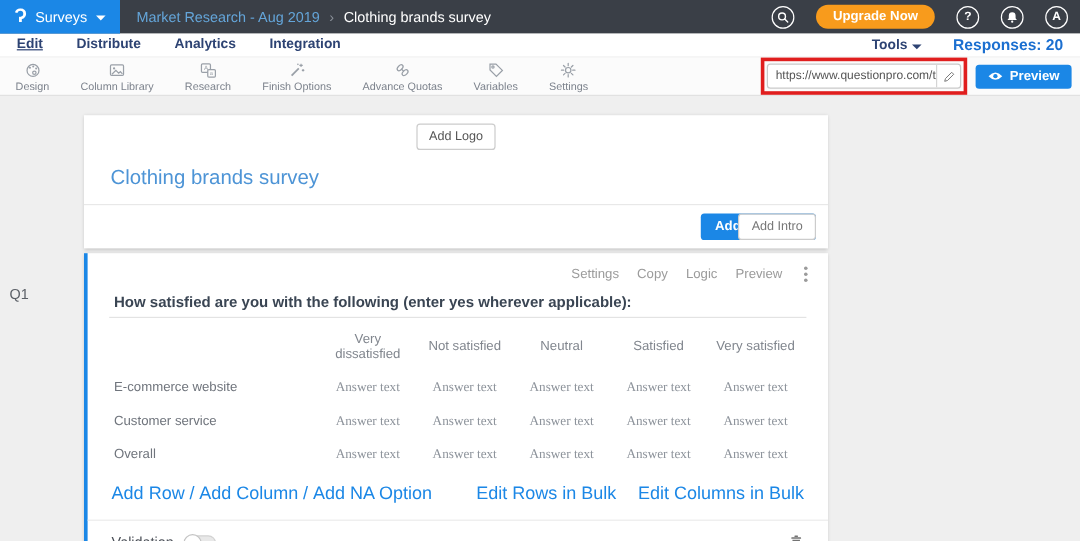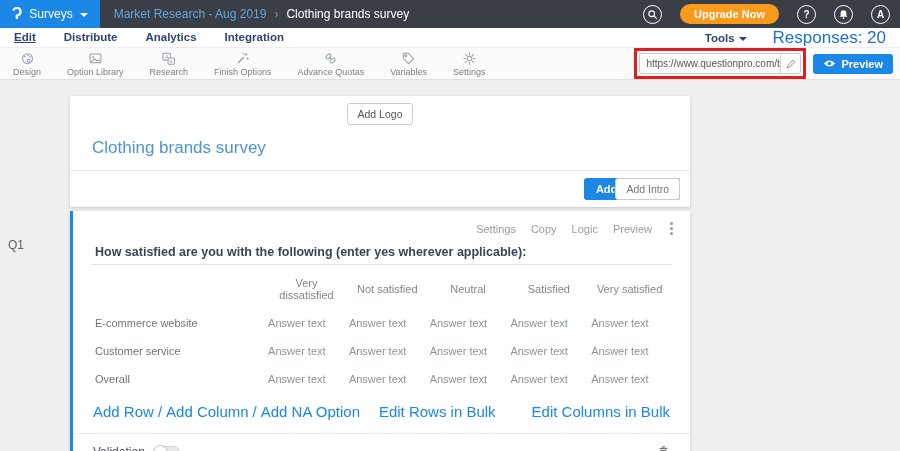--- a/index.html
+++ b/index.html
@@ -29,21 +29,21 @@
   
   .navbar { height:20px; background:#fff; display:flex; align-items:center;
     padding:0 14px; border-bottom:1px solid #eee; }
   .nav-tabs { display:flex; gap:28px; }
   .nav-tab { font-size:11.5px; font-weight:bold; color:#2d4373; cursor:pointer; padding-bottom:1px; }
   .nav-tab.active { text-decoration:underline; }
   .navbar-right { margin-left:auto; display:flex; align-items:center; gap:26px; }
   .tools-label { font-size:11.5px; font-weight:bold; color:#2d4373; cursor:pointer;
     display:flex; align-items:center; gap:4px; }
   .tools-label .caret-down { border-top-color:#2d4373; }
-  .responses-label { font-size:17px; font-weight:normal; color:#1b6fd0; }
+  .responses-label { font-size:13px; font-weight:bold; color:#1b6fd0; }
 
   
   .toolbar { height:32px; background:#fbfbfb; border-bottom:1px solid #e1e1e1;
     display:flex; align-items:stretch; }
   .tool-item { display:flex; flex-direction:column; align-items:center;
     justify-content:center; gap:1px; padding:0 13px; cursor:pointer; color:#8a8f98; }
   .tool-item.active { background:#ececec; }
   .tool-item svg { display:block; }
   .tool-label { font-size:9px; color:#7c828c; white-space:nowrap; }
   .toolbar-right { margin-left:auto; display:flex; align-items:center; gap:7px; padding-right:7px; }
@@ -84,26 +84,26 @@
   .q-menu-link { font-size:11px; color:#9b9b9b; cursor:pointer; }
   .more-dots { display:flex; flex-direction:column; gap:2px; padding:0 3px; cursor:pointer; }
   .more-dots i { width:3px; height:3px; background:#9b9b9b; border-radius:50%; display:block; }
   .q-text-wrap { margin:0 18px; padding:10px 4px 5px; border-bottom:1px solid #e3e3e3; }
   .q-text { font-size:12.5px; font-weight:bold; color:#3a4553; }
 
   table.matrix { width:calc(100% - 40px); margin:4px 20px 0; border-collapse:collapse; }
   table.matrix th, table.matrix td { font-weight:normal; font-size:11px; padding:8px 2px; }
   table.matrix th { color:#81868e; text-align:center; }
   table.matrix td.row-label { color:#6f747c; text-align:left; width:30%; }
-  table.matrix td.answer-cell { color:#8d939b; text-align:left; width:14%; cursor:text; }
+  table.matrix td.answer-cell { color:#8d939b; text-align:center; width:14%; cursor:text;font-family:Liberation Serif, serif; }
 
   .links-row { display:flex; align-items:center; padding:10px 20px 13px; font-size:15px; }
   .blue-link { color:#1b87e6; cursor:pointer; }
   .link-sep { color:#1b87e6; margin:0 4px; }
-  .bulk-links { margin-left:auto; display:flex; gap:36px; }
+  .bulk-links { margin-left:auto; display:flex; gap:18px; }
   .q-divider { border-top:1px solid #ececec; }
   .validation-row { display:flex; align-items:center; padding:11px 20px 12px; }
   .validation-label { font-size:12px; color:#4a4f57; margin-right:8px; }
   .toggle { width:27px; height:13px; background:#e8e8e8; border:1px solid #d2d2d2;
     border-radius:7px; position:relative; cursor:pointer; }
   .toggle .knob { position:absolute; left:-1px; top:-2px; width:15px; height:15px;
     background:#fff; border:1px solid #c4c4c4; border-radius:50%;
     box-shadow:0 1px 1px rgba(0,0,0,0.2); }
   .trash-btn { margin-left:auto; cursor:pointer; display:flex; align-items:center; }
 </style>
@@ -169,21 +169,21 @@
     </svg>
     <span class="tool-label">Design</span>
   </div>
 
   <div class="tool-item">
     <svg width="15" height="15" viewBox="0 0 16 16" fill="none" stroke="#9aa0a8" stroke-width="1.1">
       <rect x="2.2" y="3.2" width="11.6" height="9.4" rx="1"></rect>
       <circle cx="5.4" cy="6.4" r="1" fill="#9aa0a8" stroke="none"></circle>
       <path d="M3.5 11.6 L7 8.2 L9.5 10.7 L11 9.2 L12.8 11.2"></path>
     </svg>
-    <span class="tool-label">Option Library</span>
+    <span class="tool-label">Column Library</span>
   </div>
 
   <div class="tool-item">
     <svg width="15" height="15" viewBox="0 0 16 16">
       <rect x="2" y="2.3" width="8" height="7.6" rx="1" fill="none" stroke="#9aa0a8" stroke-width="1.1"></rect>
       <text x="4.3" y="8" font-size="5.5" fill="#9aa0a8">A</text>
       <rect x="7.6" y="7.5" width="6.8" height="6.6" rx="1" fill="#fbfbfb" stroke="#9aa0a8" stroke-width="1.1"></rect>
       <text x="9.4" y="12.6" font-size="5" fill="#9aa0a8">a</text>
     </svg>
     <span class="tool-label">Research</span>

